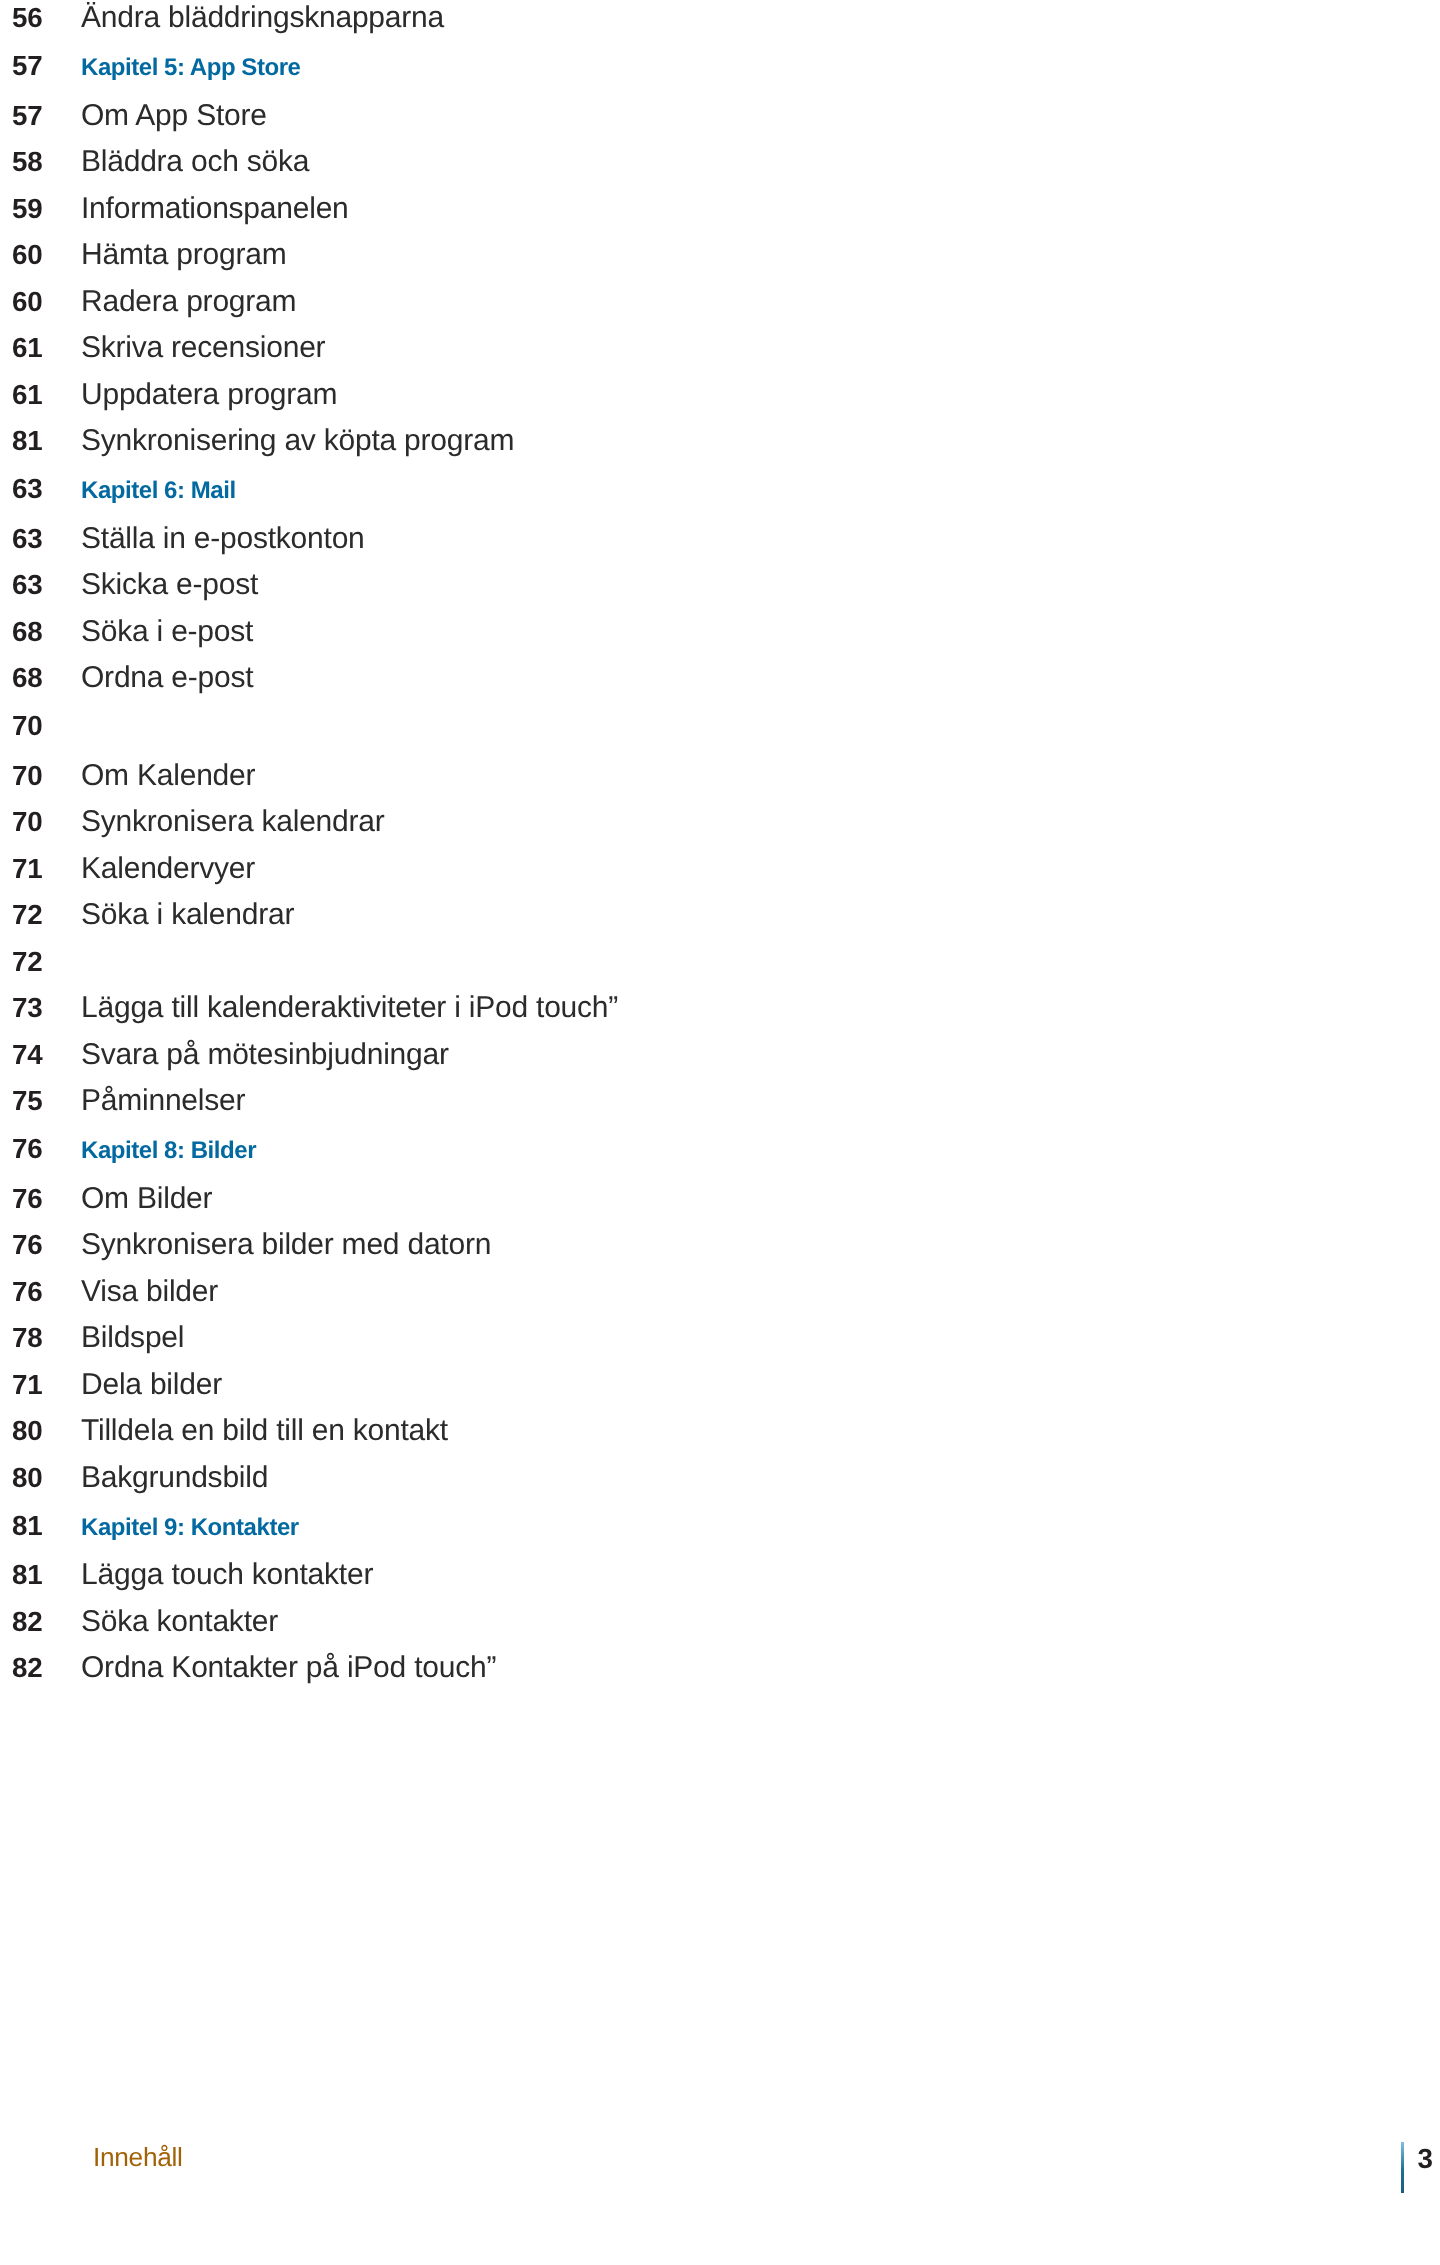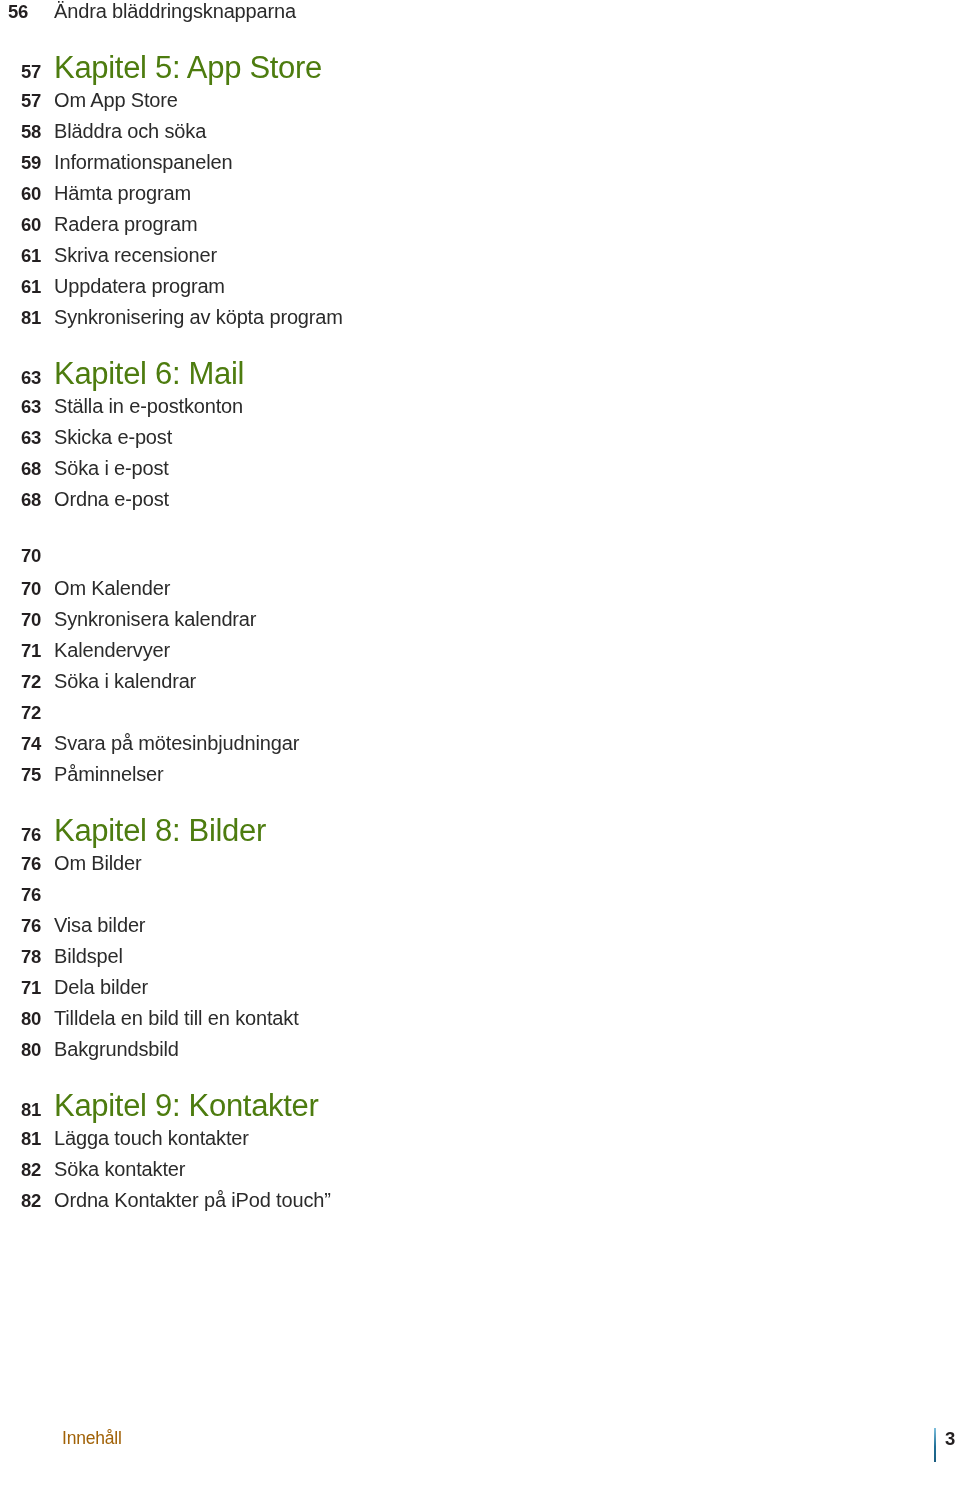--- a/index.html
+++ b/index.html
@@ -20,22 +20,20 @@
     left: 0;
     top: -4px;
     width: 960px;
   }
 
   .group {
     margin: 0;
     padding: 0;
   }
   .group + .group {
-    margin-top: 24px;
-    text-align: center;
   }
 
   .row {
     display: flex;
     align-items: baseline;
     height: 31px;
     line-height: 31px;
     white-space: nowrap;
   }
 
@@ -54,23 +52,23 @@
     font-size: 20px;
     color: #2b2b2b;
     letter-spacing: -0.15px;
   }
 
   .row.chapter {
     height: 34px;
     line-height: 34px;
   }
   .row.chapter .label {
-    font-size: 31px;
-    font-weight: normal;
-    color: #4d7c0f;
+    font-size: 16px;
+    font-weight: bold;
+    color: #0369a1;
     letter-spacing: -0.3px;
   }
 
   
   #footer {
     position: absolute;
     left: 0;
     top: 1428px;
     width: 960px;
     height: 40px;
@@ -187,39 +185,44 @@
         <span class="label">Kalendervyer</span>
       </div>
       <div class="row">
         <span class="pagenum">72</span>
         <span class="label">Söka i kalendrar</span>
       </div>
       <div class="row">
         <span class="pagenum">72</span>
       </div>
       <div class="row">
+        <span class="pagenum">73</span>
+        <span class="label">Lägga till kalenderaktiviteter i iPod touch”</span>
+      </div>
+      <div class="row">
         <span class="pagenum">74</span>
         <span class="label">Svara på mötesinbjudningar</span>
       </div>
       <div class="row">
         <span class="pagenum">75</span>
         <span class="label">Påminnelser</span>
       </div>
     </div>
     <div class="group">
       <div class="row chapter">
         <span class="pagenum">76</span>
         <span class="label">Kapitel 8: Bilder</span>
       </div>
       <div class="row">
         <span class="pagenum">76</span>
         <span class="label">Om Bilder</span>
       </div>
       <div class="row">
         <span class="pagenum">76</span>
+        <span class="label">Synkronisera bilder med datorn</span>
       </div>
       <div class="row">
         <span class="pagenum">76</span>
         <span class="label">Visa bilder</span>
       </div>
       <div class="row">
         <span class="pagenum">78</span>
         <span class="label">Bildspel</span>
       </div>
       <div class="row">

